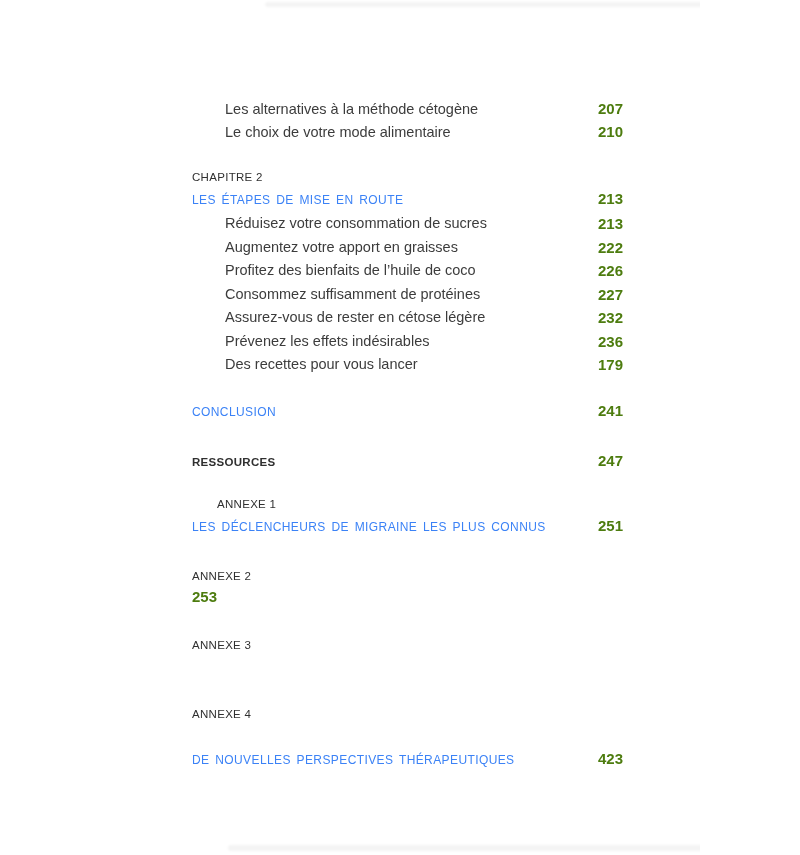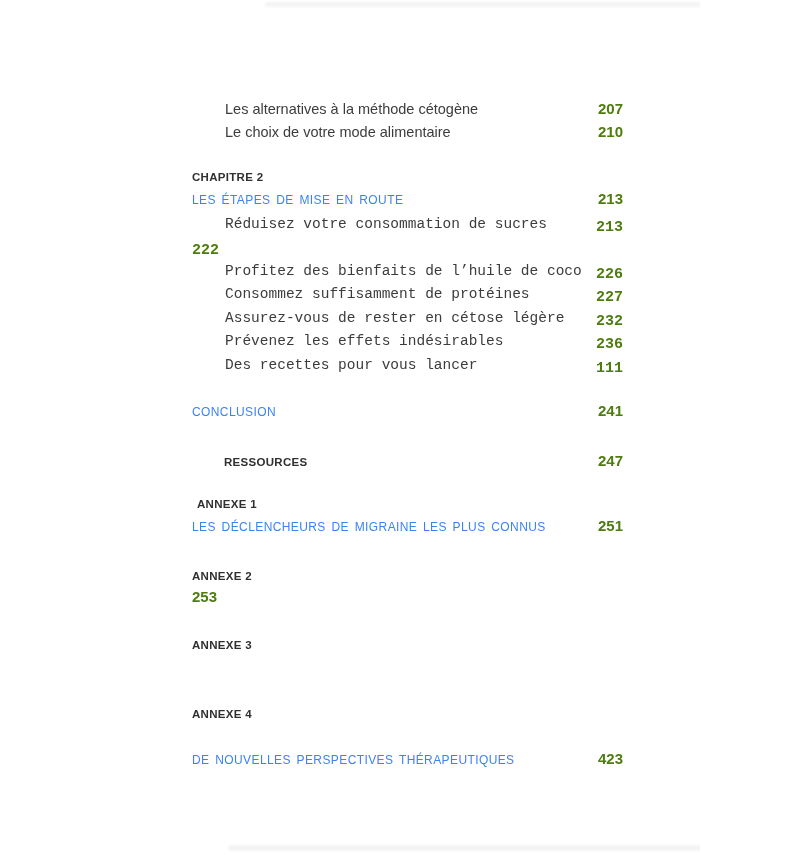--- a/index.html
+++ b/index.html
@@ -39,54 +39,52 @@
   .page-num{
     font-size:15px;
     font-weight:700;
     color:#4d7c0f;
     white-space:nowrap;
   }
   .kicker{
     position:absolute;
     left:192px;
     font-size:11.5px;
-    font-weight:700;
+    font-weight:400;
     letter-spacing:0.3px;
     line-height:14px;
     color:#303030;
     white-space:nowrap;
   }
-  .kicker.indent-1{padding-left:5px;}
+  .kicker.indent-1{padding-left:5px;margin-left:20px;}
   .title-text{
     font-size:12px;
     line-height:20px;
     letter-spacing:0.4px;
     word-spacing:2px;
     color:#3b82f6;
     white-space:nowrap;
   }
   .entries-list{
     position:absolute;
     left:192px;top:212px;
     width:431px;
   }
   .entries-list .sub-row{
     display:flex;
     justify-content:space-between;
-    align-items:flex-end;
+    align-items:center;
     height:23.5px;
-    font-family:Liberation Mono, monospace;
   }
   .ressources-label{
     font-size:11.5px;
     font-weight:700;
     letter-spacing:0.3px;
     color:#303030;
     white-space:nowrap;
-    margin-left:32px;
   }
 </style>
 </head>
 <body>
 
 <div class="page">
 
   <div class="scan-streak top"></div>
   <div class="scan-streak bottom"></div>
 
@@ -104,41 +102,42 @@
     <span class="title-text">LES ÉTAPES DE MISE EN ROUTE</span>
     <span class="page-num">213</span>
   </div>
 
   <div class="entries-list">
     <div class="sub-row">
       <span class="entry-label">Réduisez votre consommation de sucres</span>
       <span class="page-num">213</span>
     </div>
     <div class="sub-row">
+      <span class="entry-label">Augmentez votre apport en graisses</span>
       <span class="page-num">222</span>
     </div>
     <div class="sub-row">
       <span class="entry-label">Profitez des bienfaits de l’huile de coco</span>
       <span class="page-num">226</span>
     </div>
     <div class="sub-row">
       <span class="entry-label">Consommez suffisamment de protéines</span>
       <span class="page-num">227</span>
     </div>
     <div class="sub-row">
       <span class="entry-label">Assurez-vous de rester en cétose légère</span>
       <span class="page-num">232</span>
     </div>
     <div class="sub-row">
       <span class="entry-label">Prévenez les effets indésirables</span>
       <span class="page-num">236</span>
     </div>
     <div class="sub-row">
       <span class="entry-label">Des recettes pour vous lancer</span>
-      <span class="page-num">111</span>
+      <span class="page-num">179</span>
     </div>
   </div>
 
   <div class="row" style="top:402px">
     <span class="title-text">CONCLUSION</span>
     <span class="page-num">241</span>
   </div>
 
   <div class="row" style="top:452px">
     <span class="ressources-label">RESSOURCES</span>

